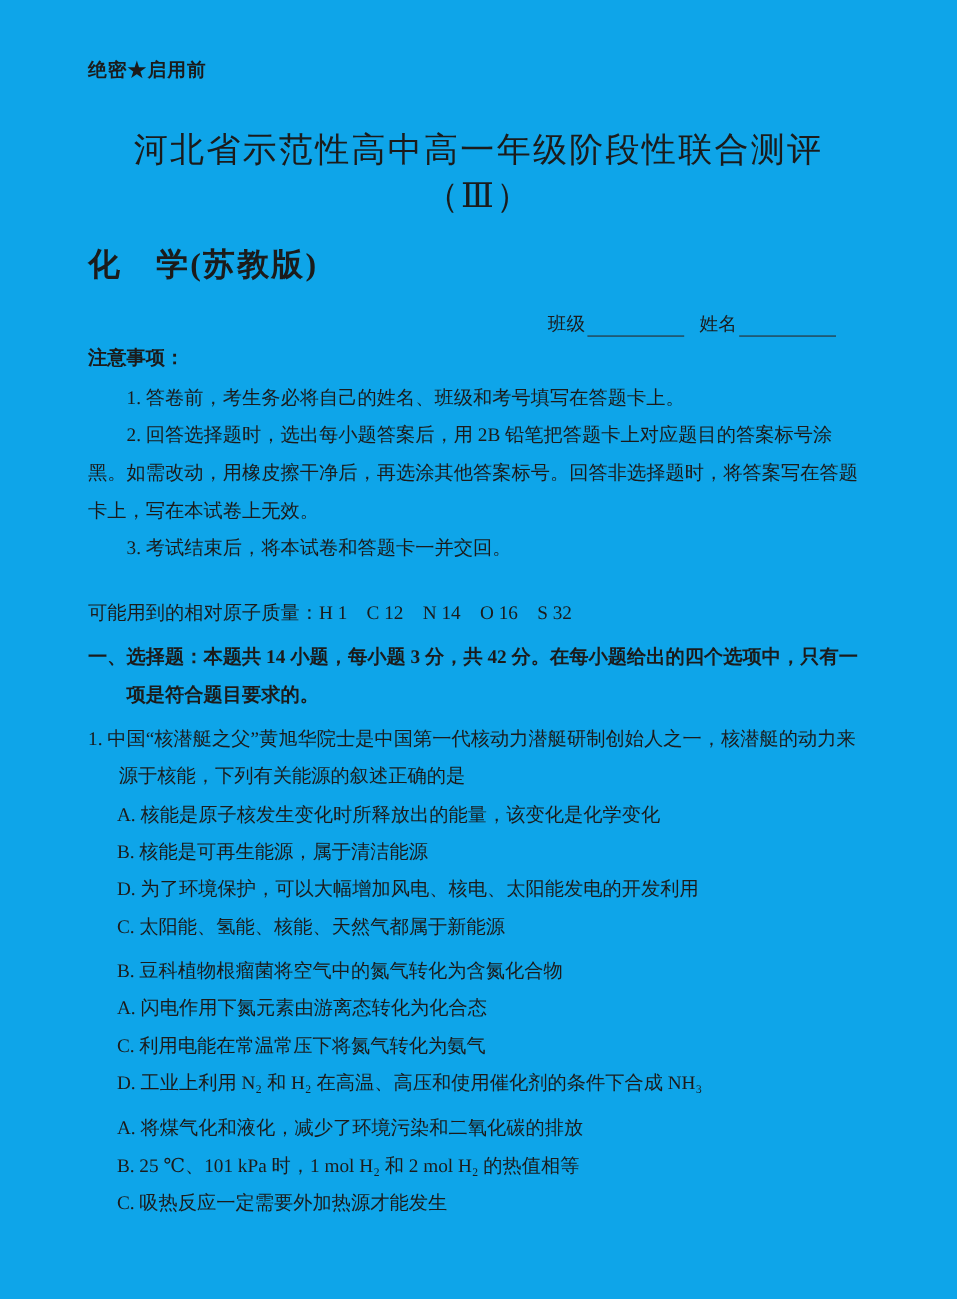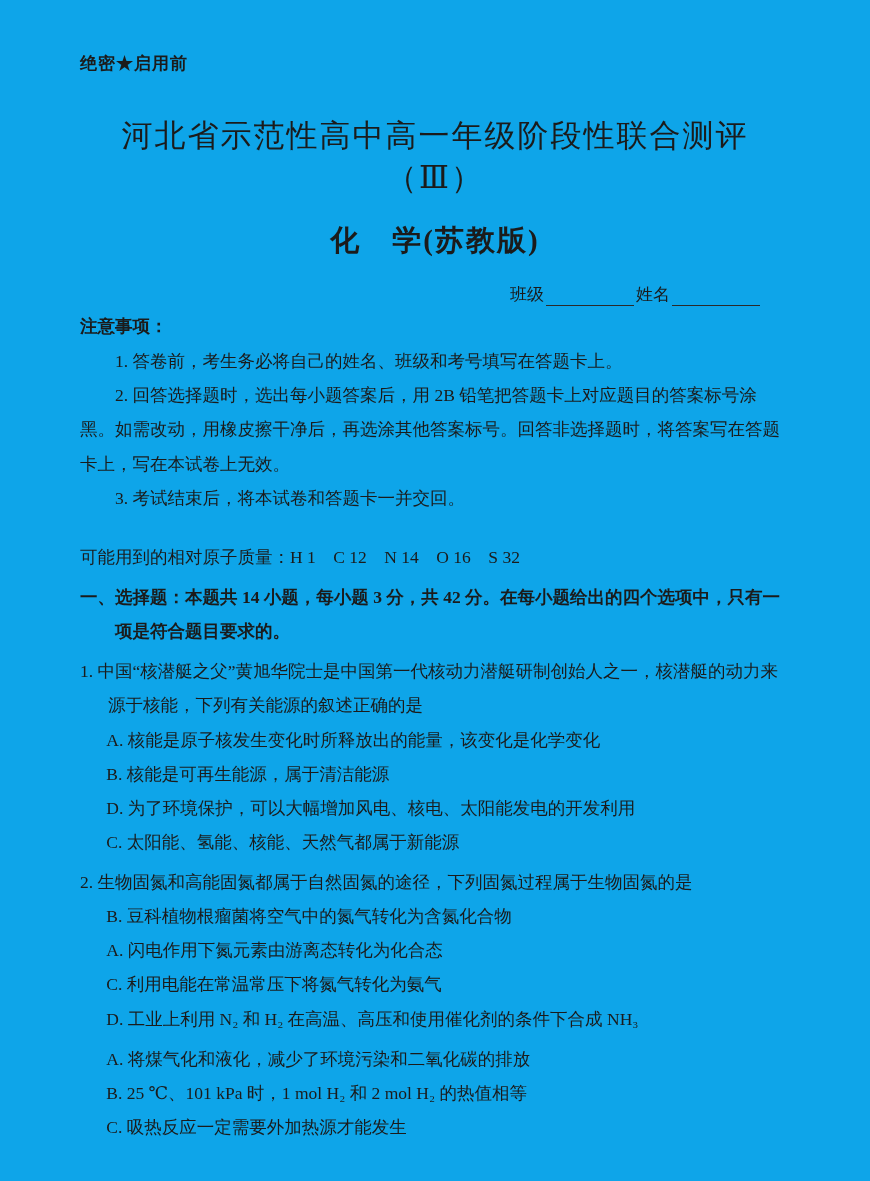--- a/index.html
+++ b/index.html
@@ -25,31 +25,30 @@
   }
   .title {
     margin-top: 40px;
     text-align: center;
     font-size: 31px;
     font-weight: normal;
     letter-spacing: 2px;
   }
   .subtitle {
     margin-top: 22px;
-    text-align: center;
     font-size: 29px;
     font-weight: bold;
     letter-spacing: 2px;
   }
   .id-row {
     margin-top: 22px;
     display: flex;
     justify-content: flex-end;
     align-items: flex-end;
-    gap: 2px;
+    gap: 14px;
     padding-right: 30px;
     font-size: 17px;
   }
   .blank {
     display: inline-block;
     width: 88px;
     border-bottom: 1.3px solid #2a2a2a;
     height: 18px;
     margin-left: 2px;
   }
@@ -115,21 +114,20 @@
 
   <div class="question">
     <div class="stem">1. 中国“核潜艇之父”黄旭华院士是中国第一代核动力潜艇研制创始人之一，核潜艇的动力来源于核能，下列有关能源的叙述正确的是</div>
     <div class="option">A. 核能是原子核发生变化时所释放出的能量，该变化是化学变化</div>
     <div class="option">B. 核能是可再生能源，属于清洁能源</div>
     <div class="option">D. 为了环境保护，可以大幅增加风电、核电、太阳能发电的开发利用</div>
     <div class="option">C. 太阳能、氢能、核能、天然气都属于新能源</div>
   </div>
 
   <div class="question">
-    <div class="stem">2. 生物固氮和高能固氮都属于自然固氮的途径，下列固氮过程属于生物固氮的是</div>
     <div class="option">B. 豆科植物根瘤菌将空气中的氮气转化为含氮化合物</div>
     <div class="option">A. 闪电作用下氮元素由游离态转化为化合态</div>
     <div class="option">C. 利用电能在常温常压下将氮气转化为氨气</div>
     <div class="option">D. 工业上利用 N₂ 和 H₂ 在高温、高压和使用催化剂的条件下合成 NH₃</div>
   </div>
 
   <div class="question">
     <div class="option">A. 将煤气化和液化，减少了环境污染和二氧化碳的排放</div>
     <div class="option">B. 25 ℃、101 kPa 时，1 mol H₂ 和 2 mol H₂ 的热值相等</div>
     <div class="option">C. 吸热反应一定需要外加热源才能发生</div>

